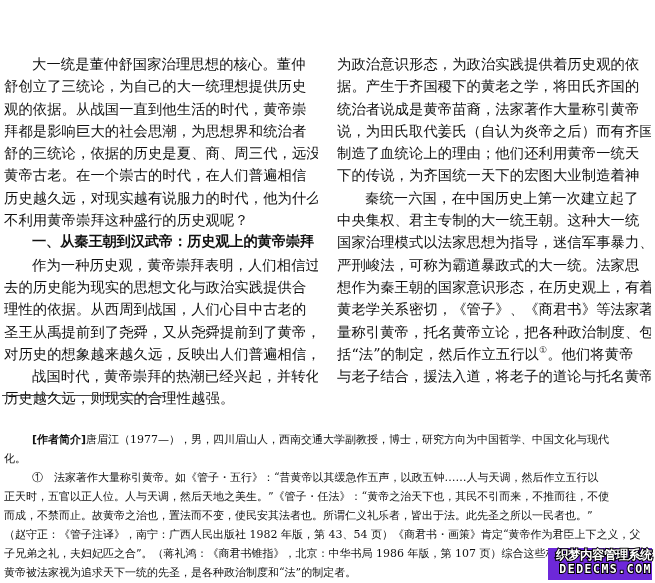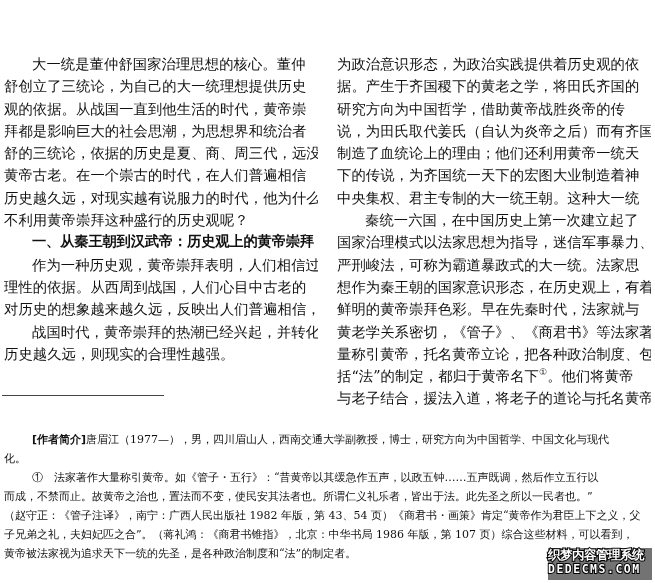--- a/index.html
+++ b/index.html
@@ -9,69 +9,71 @@
   .col-right { left: 337px; }
   .line { white-space: nowrap; height: 22.3px; overflow: hidden; letter-spacing: 0.1px; }
   .indent { padding-left: 28px; }
   .heading { font-family: Liberation Mono, monospace; font-weight: bold; padding-left: 28px; letter-spacing: -0.2px; }
   .sup { font-size: 9px; vertical-align: super; line-height: 0; }
   .rule { position: absolute; left: 2px; top: 395px; width: 162px; height: 0; border-top: 1.5px solid #444; }
   .notes { position: absolute; left: 4px; top: 430px; width: 648px; font-family: "DejaVu Serif", "Liberation Serif", serif; font-size: 11px; line-height: 19px; }
   .note-line { white-space: nowrap; height: 19px; overflow: hidden; }
   .note-indent { padding-left: 28px; }
   .bold-label { font-family: "DejaVu Sans", "Liberation Sans", sans-serif; font-weight: bold; }
-  .wm { position: absolute; left: 548px; top: 548px; width: 104px; height: 32px; background: #737373; text-align: left; }
+  .wm { position: absolute; left: 548px; top: 548px; width: 104px; height: 32px; background: #6d28d9; text-align: right; }
   .wm-top { font-family: "DejaVu Sans", "Liberation Sans", sans-serif; font-weight: bold; font-size: 12.5px; line-height: 14px; color: #fff; -webkit-text-stroke: 2px #000; paint-order: stroke fill; letter-spacing: -0.5px; }
   .wm-bot { font-family: "DejaVu Sans Mono", "Liberation Mono", monospace; font-weight: bold; font-size: 11.5px; line-height: 14px; letter-spacing: 1.5px; color: #fff; -webkit-text-stroke: 2px #000; paint-order: stroke fill; }
 </style>
 </head>
 <body>
 
 <div class="col col-left">
   <div class="line indent">大一统是董仲舒国家治理思想的核心。董仲</div>
   <div class="line">舒创立了三统论，为自己的大一统理想提供历史</div>
   <div class="line">观的依据。从战国一直到他生活的时代，黄帝崇</div>
   <div class="line">拜都是影响巨大的社会思潮，为思想界和统治者</div>
   <div class="line">舒的三统论，依据的历史是夏、商、周三代，远没有</div>
   <div class="line">黄帝古老。在一个崇古的时代，在人们普遍相信</div>
   <div class="line">历史越久远，对现实越有说服力的时代，他为什么</div>
   <div class="line">不利用黄帝崇拜这种盛行的历史观呢？</div>
   <div class="line heading">一、从秦王朝到汉武帝：历史观上的黄帝崇拜</div>
   <div class="line indent">作为一种历史观，黄帝崇拜表明，人们相信过</div>
+  <div class="line">去的历史能为现实的思想文化与政治实践提供合</div>
   <div class="line">理性的依据。从西周到战国，人们心目中古老的</div>
+  <div class="line">圣王从禹提前到了尧舜，又从尧舜提前到了黄帝，</div>
   <div class="line">对历史的想象越来越久远，反映出人们普遍相信，</div>
   <div class="line indent">战国时代，黄帝崇拜的热潮已经兴起，并转化</div>
   <div class="line">历史越久远，则现实的合理性越强。</div>
 </div>
 
 <div class="col col-right">
   <div class="line">为政治意识形态，为政治实践提供着历史观的依</div>
   <div class="line">据。产生于齐国稷下的黄老之学，将田氏齐国的</div>
-  <div class="line">研究方向为中国哲学，借助黄帝战胜炎帝的传</div>
+  <div class="line">统治者说成是黄帝苗裔，法家著作大量称引黄帝</div>
   <div class="line">说，为田氏取代姜氏（自认为炎帝之后）而有齐国</div>
   <div class="line">制造了血统论上的理由；他们还利用黄帝一统天</div>
   <div class="line">下的传说，为齐国统一天下的宏图大业制造着神</div>
+  <div class="line indent">秦统一六国，在中国历史上第一次建立起了</div>
   <div class="line">中央集权、君主专制的大一统王朝。这种大一统</div>
-  <div class="line indent">秦统一六国，在中国历史上第一次建立起了</div>
   <div class="line">国家治理模式以法家思想为指导，迷信军事暴力、</div>
   <div class="line">严刑峻法，可称为霸道暴政式的大一统。法家思</div>
   <div class="line">想作为秦王朝的国家意识形态，在历史观上，有着</div>
-  <div class="line">鲜明的黄帝崇拜色彩。早在先秦时代，法家就与</div>
   <div class="line">黄老学关系密切，《管子》、《商君书》等法家著作大</div>
   <div class="line">量称引黄帝，托名黄帝立论，把各种政治制度、包</div>
-  <div class="line"><span>括“法”的制定，都归于黄帝名下</span><span class="sup">①</span><span>。他们将黄帝</span></div>
+  <div class="line"><span>括“法”的制定，然后作立五行以</span><span class="sup">①</span><span>。他们将黄帝</span></div>
   <div class="line">与老子结合，援法入道，将老子的道论与托名黄帝</div>
 </div>
 
 <div class="rule"></div>
 
 <div class="notes">
   <div class="note-line note-indent"><span class="bold-label">[作者简介]</span><span>唐眉江（1977—），男，四川眉山人，西南交通大学副教授，博士，研究方向为中国哲学、中国文化与现代</span></div>
   <div class="note-line">化。</div>
-  <div class="note-line note-indent">①　法家著作大量称引黄帝。如《管子・五行》：“昔黄帝以其缓急作五声，以政五钟……五声既调，然后作立五行以</div>
+  <div class="note-line note-indent">①　法家著作大量称引黄帝。如《管子・五行》：“昔黄帝以其缓急作五声，以政五钟……人与天调，然后作立五行以</div>
+  <div class="note-line">正天时，五官以正人位。人与天调，然后天地之美生。”《管子・任法》：“黄帝之治天下也，其民不引而来，不推而往，不使</div>
   <div class="note-line">而成，不禁而止。故黄帝之治也，置法而不变，使民安其法者也。所谓仁义礼乐者，皆出于法。此先圣之所以一民者也。”</div>
   <div class="note-line">（赵守正：《管子注译》，南宁：广西人民出版社 1982 年版，第 43、54 页）《商君书・画策》肯定“黄帝作为君臣上下之义，父</div>
   <div class="note-line">子兄弟之礼，夫妇妃匹之合”。（蒋礼鸿：《商君书锥指》，北京：中华书局 1986 年版，第 107 页）综合这些材料，可以看到，</div>
   <div class="note-line">黄帝被法家视为追求天下一统的先圣，是各种政治制度和“法”的制定者。</div>
 </div>
 
 <div class="wm">
   <div class="wm-top">织梦内容管理系统</div>
   <div class="wm-bot">DEDECMS.COM</div>
 </div>

